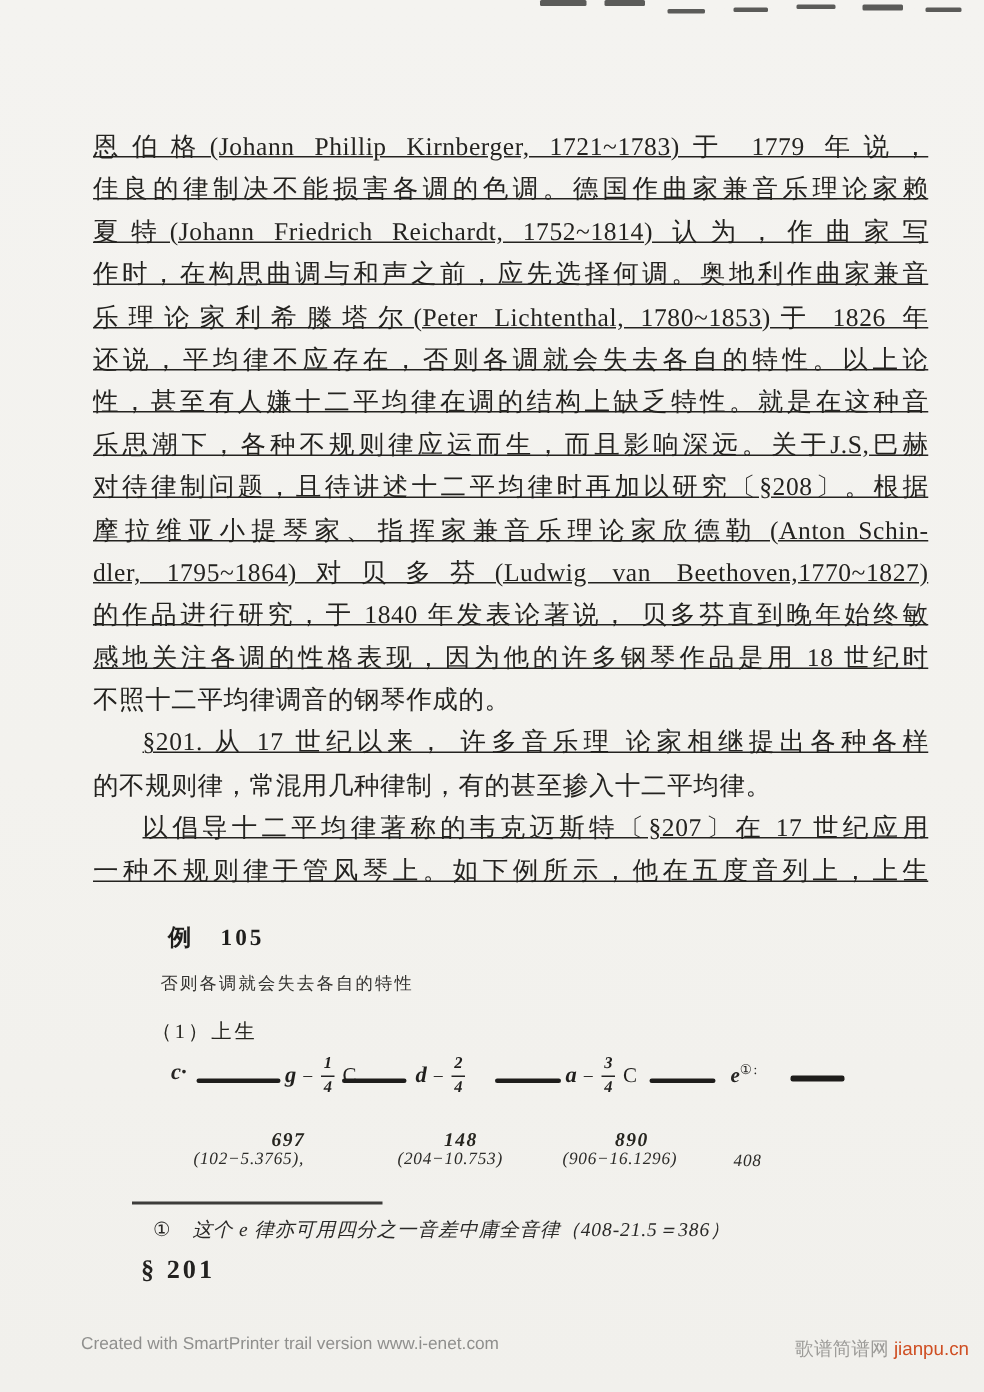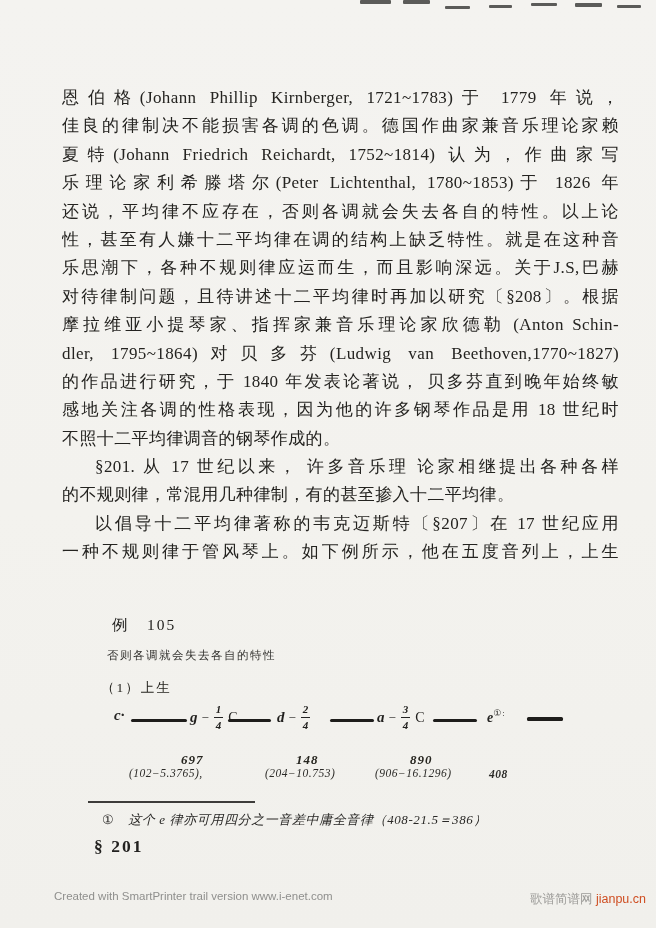--- a/index.html
+++ b/index.html
@@ -11,24 +11,24 @@
   }
   
   .tdash{position:absolute;background:#5b5b59;height:4px;border-radius:1px;}
   
   .textblock{position:absolute;left:62px;top:84px;width:557px;}
   .line{
     height:28.4px;line-height:28.4px;font-size:17px;font-weight:500;
     letter-spacing:.4px;white-space:nowrap;color:#242320;
     text-align:justify;
   }
-  .line.j{text-align-last:justify;white-space:normal;overflow:hidden;}
+  .line.j{text-align-last:justify;white-space:normal;overflow:hidden;text-decoration:underline;}
   .line.indent{text-indent:33px;}
   
-  .ex-label{position:absolute;left:112px;top:615px;font-size:15.5px;font-weight:normal;letter-spacing:2px;color:#1f1e1c;}
+  .ex-label{position:absolute;left:112px;top:615px;font-size:15.5px;font-weight:bold;letter-spacing:2px;color:#1f1e1c;}
   .ex-caption{position:absolute;left:107px;top:648px;font-size:11.5px;letter-spacing:1.5px;color:#33322f;}
   .ex-item{position:absolute;left:101px;top:679px;font-size:13.5px;letter-spacing:2px;color:#26251f;}
   
   .music{position:absolute;left:0;top:698px;width:656px;height:80px;}
   .music .abs{position:absolute;}
   .mdash{position:absolute;height:3px;background:#1e1d1b;border-radius:1.5px;}
   .notec{font-style:italic;font-weight:bold;font-size:15px;}
   .seg{display:inline-flex;align-items:center;font-size:15px;color:#201f1d;}
   .seg .nt{font-style:italic;font-weight:bold;margin-right:4px;font-size:15px;}
   .seg .op{margin-right:3px;font-size:13px;}
@@ -65,20 +65,21 @@
     <div class="tdash" style="left:531px;top:3px;width:26px;height:3px;"></div>
     <div class="tdash" style="left:575px;top:3px;width:27px;"></div>
     <div class="tdash" style="left:617px;top:5px;width:24px;height:3px;"></div>
   </div>
 
   <div class="textblock">
     <div>
       <div class="line j">恩伯格(Johann Phillip Kirnberger, 1721~1783)于 1779 年说，</div>
       <div class="line j">佳良的律制决不能损害各调的色调。德国作曲家兼音乐理论家赖</div>
       <div class="line j">夏特(Johann Friedrich Reichardt, 1752~1814) 认为，作曲家写</div>
+      <div class="line j">作时，在构思曲调与和声之前，应先选择何调。奥地利作曲家兼音</div>
       <div class="line j">乐理论家利希滕塔尔(Peter Lichtenthal, 1780~1853)于 1826 年</div>
       <div class="line j">还说，平均律不应存在，否则各调就会失去各自的特性。以上论</div>
       <div class="line j">性，甚至有人嫌十二平均律在调的结构上缺乏特性。就是在这种音</div>
       <div class="line j">乐思潮下，各种不规则律应运而生，而且影响深远。关于J.S,巴赫</div>
       <div class="line j">对待律制问题，且待讲述十二平均律时再加以研究〔§208〕。根据</div>
       <div class="line j">摩拉维亚小提琴家、指挥家兼音乐理论家欣德勒 (Anton Schin-</div>
       <div class="line j">dler, 1795~1864)对贝多芬(Ludwig van Beethoven,1770~1827)</div>
       <div class="line j">的作品进行研究，于 1840 年发表论著说， 贝多芬直到晚年始终敏</div>
       <div class="line j">感地关注各调的性格表现，因为他的许多钢琴作品是用 18 世纪时</div>
       <div class="line">不照十二平均律调音的钢琴作成的。</div>
@@ -135,21 +136,21 @@
     <div class="mdash" style="left:433px;top:21px;width:44px;"></div>
 
     <span class="abs enote" style="left:487px;top:10px;">
       <span class="nt">e</span><sup>①:</sup>
     </span>
     <div class="mdash" style="left:527px;top:19px;width:36px;height:3.5px;"></div>
 
     <span class="formula" style="left:129px;top:33px;">(102−5.3765),</span>
     <span class="formula" style="left:265px;top:33px;">(204−10.753)</span>
     <span class="formula" style="left:375px;top:33px;">(906−16.1296)</span>
-    <span class="formula" style="left:489px;top:34px;font-weight:bold;">408</span>
+    <span class="formula" style="left:489px;top:34px;font-weight:normal;">408</span>
 
     <span class="cents" style="left:181px;top:54px;">697</span>
     <span class="cents" style="left:296px;top:54px;">148</span>
     <span class="cents" style="left:410px;top:54px;">890</span>
   </div>
 
   <div class="fn-rule"></div>
   <div class="footnote">
     <span class="mk">①</span><span class="fx">这个 e 律亦可用四分之一音差中庸全音律（408-21.5＝386）</span>
   </div>

